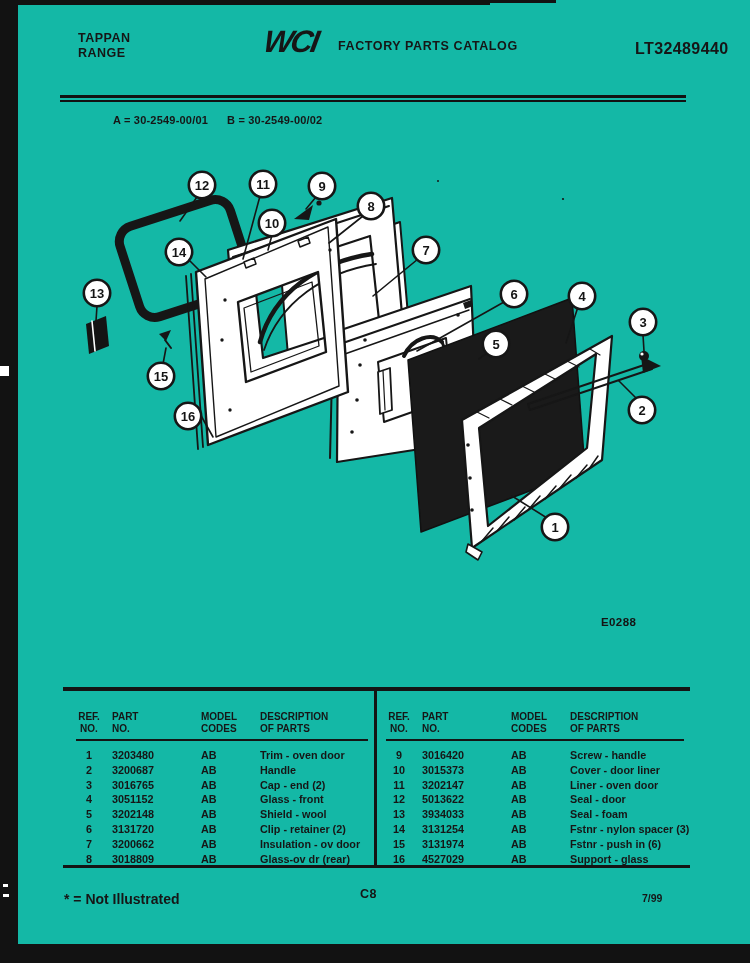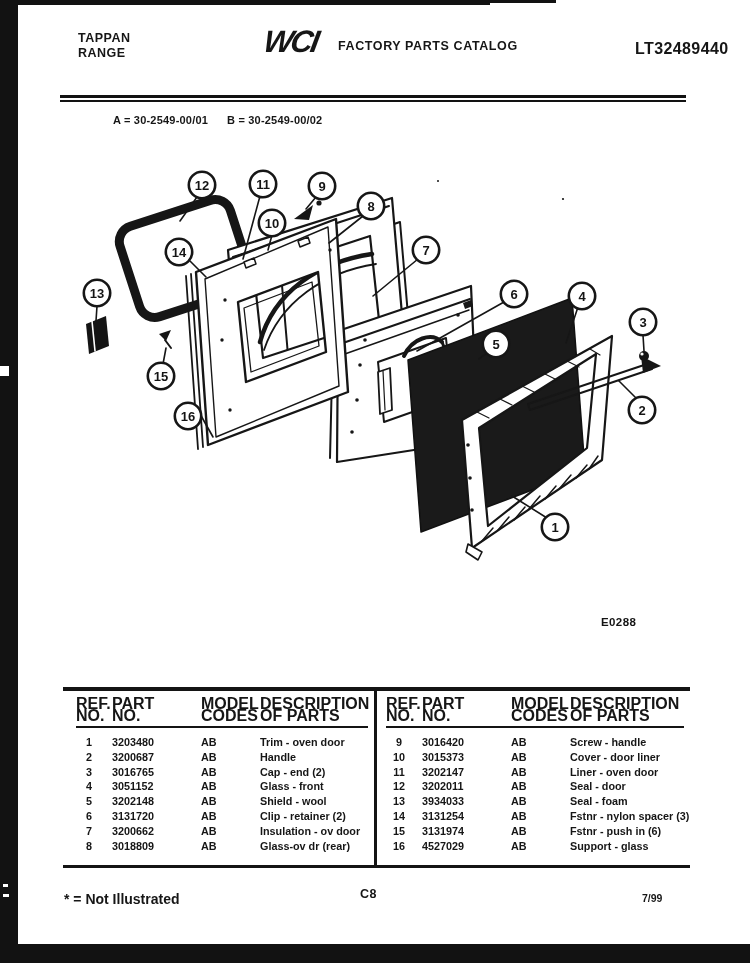--- a/index.html
+++ b/index.html
@@ -1,36 +1,36 @@
 <!DOCTYPE html>
 <html><head>
 <meta charset="utf-8">
 <style>
   html,body{margin:0;padding:0;background:#e8e8e8;}
-  #page{position:relative;width:750px;height:963px;background:#ffffff;overflow:hidden;
+  #page{position:relative;width:750px;height:963px;background:#14b8a6;overflow:hidden;
         font-family:"Liberation Sans", sans-serif;color:#161616;}
   .abs{position:absolute;}
   .ink{background:#121212;}
   
   #brand{left:78px;top:31px;font-size:12.5px;line-height:15px;font-weight:bold;letter-spacing:.5px;}
   #wci{left:264px;top:24px;font-size:31px;font-weight:900;font-style:italic;letter-spacing:-2.5px;transform:skewX(-10deg);}
   #cattitle{left:338px;top:39px;font-size:12.5px;font-weight:bold;letter-spacing:.6px;text-align:right;}
   #pubno{left:599px;top:40px;font-size:16px;font-weight:bold;letter-spacing:.4px;padding-left:36px;}
   #rule1{left:60px;top:95px;width:626px;height:3px;}
   #rule2{left:60px;top:100px;width:626px;height:2px;}
   #models{left:70px;top:114px;font-size:11px;font-weight:bold;letter-spacing:.2px;}
   #models span{position:absolute;white-space:nowrap;margin-left:43px;}
   #model-b{left:114px;text-align:right;}
   
   #ptable{left:63px;top:687px;width:627px;height:174px;border-top:4px solid #141414;border-bottom:3px solid #141414;display:flex;}
   .half{box-sizing:border-box;}
   #half-left{width:311px;padding-left:13px;}
   #half-right{width:316px;border-left:3px solid #141414;padding-left:9px;}
   .thead,.prow{display:grid;grid-template-columns:36px 84px 62px auto;}
-  .thead{padding-top:7px;font-size:16px;line-height:11.5px;font-weight:bold;letter-spacing:0;}
+  .thead{padding-top:20px;font-size:10px;line-height:11.5px;font-weight:bold;letter-spacing:0;}
   .hl{display:block;font-style:normal;}
   .hr2{height:0;border-bottom:2px solid #141414;margin-top:5px;margin-right:6px;}
   .rows{margin-top:7px;}
   .prow{font-size:10.8px;line-height:14.8px;font-weight:bold;}
   .c-ref{text-align:center;padding-right:10px;}
   .c-part{padding-left:0;}
   .c-codes{padding-left:5px;}
   .c-desc{padding-left:2px;white-space:nowrap;}
   
   #foot-note{left:64px;top:891px;font-size:14px;font-weight:bold;}
@@ -356,21 +356,21 @@
             <span class="c-desc">Cover - door liner</span>
           </div>
           <div class="prow">
             <span class="c-ref">11</span>
             <span class="c-part">3202147</span>
             <span class="c-codes">AB</span>
             <span class="c-desc">Liner - oven door</span>
           </div>
           <div class="prow">
             <span class="c-ref">12</span>
-            <span class="c-part">3202011</span>
+            <span class="c-part">5013622</span>
             <span class="c-codes">AB</span>
             <span class="c-desc">Seal - door</span>
           </div>
           <div class="prow">
             <span class="c-ref">13</span>
             <span class="c-part">3934033</span>
             <span class="c-codes">AB</span>
             <span class="c-desc">Seal - foam</span>
           </div>
           <div class="prow">

